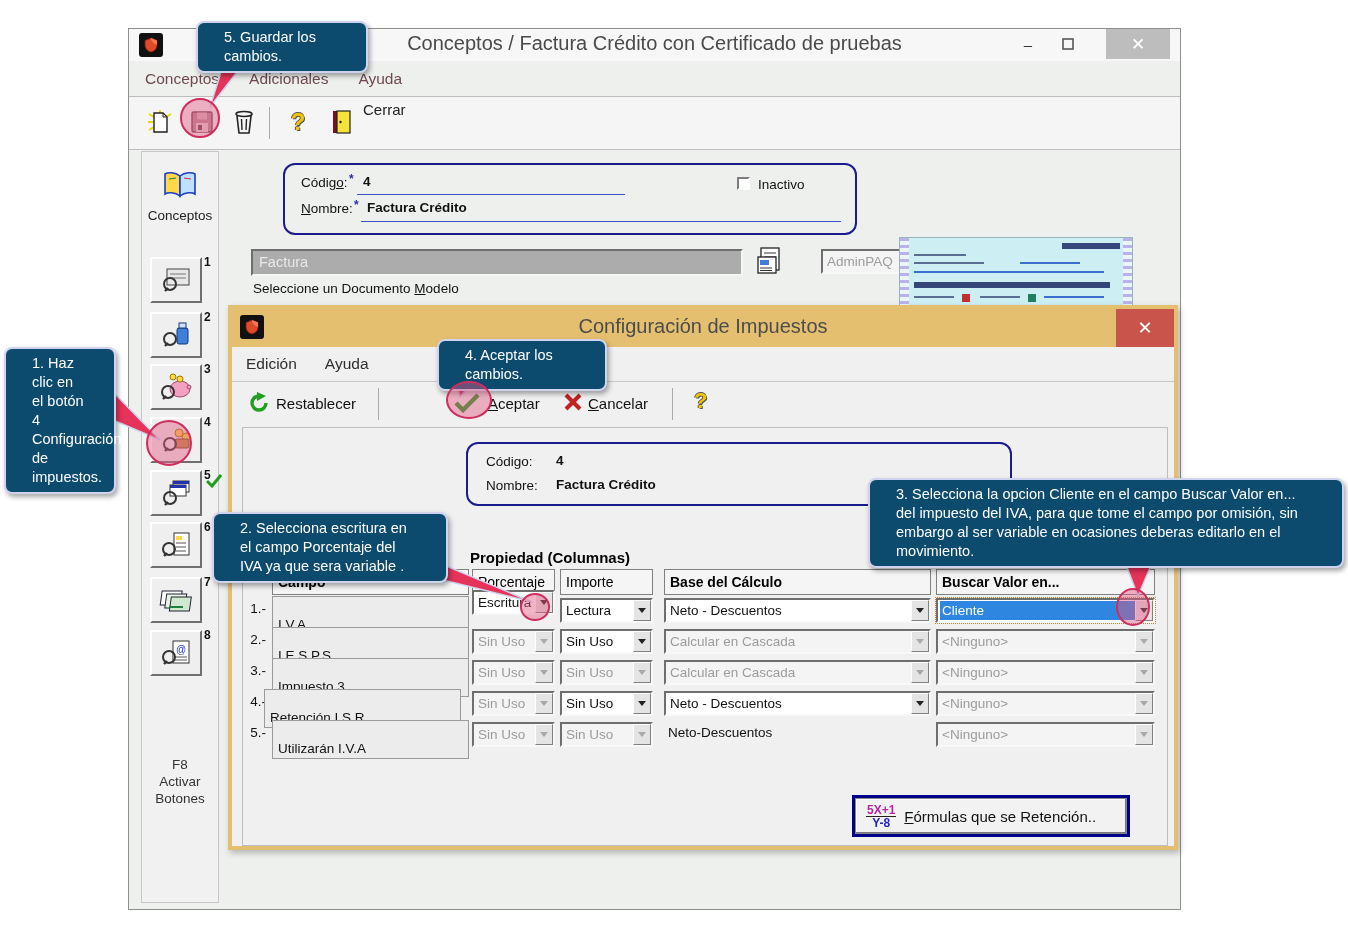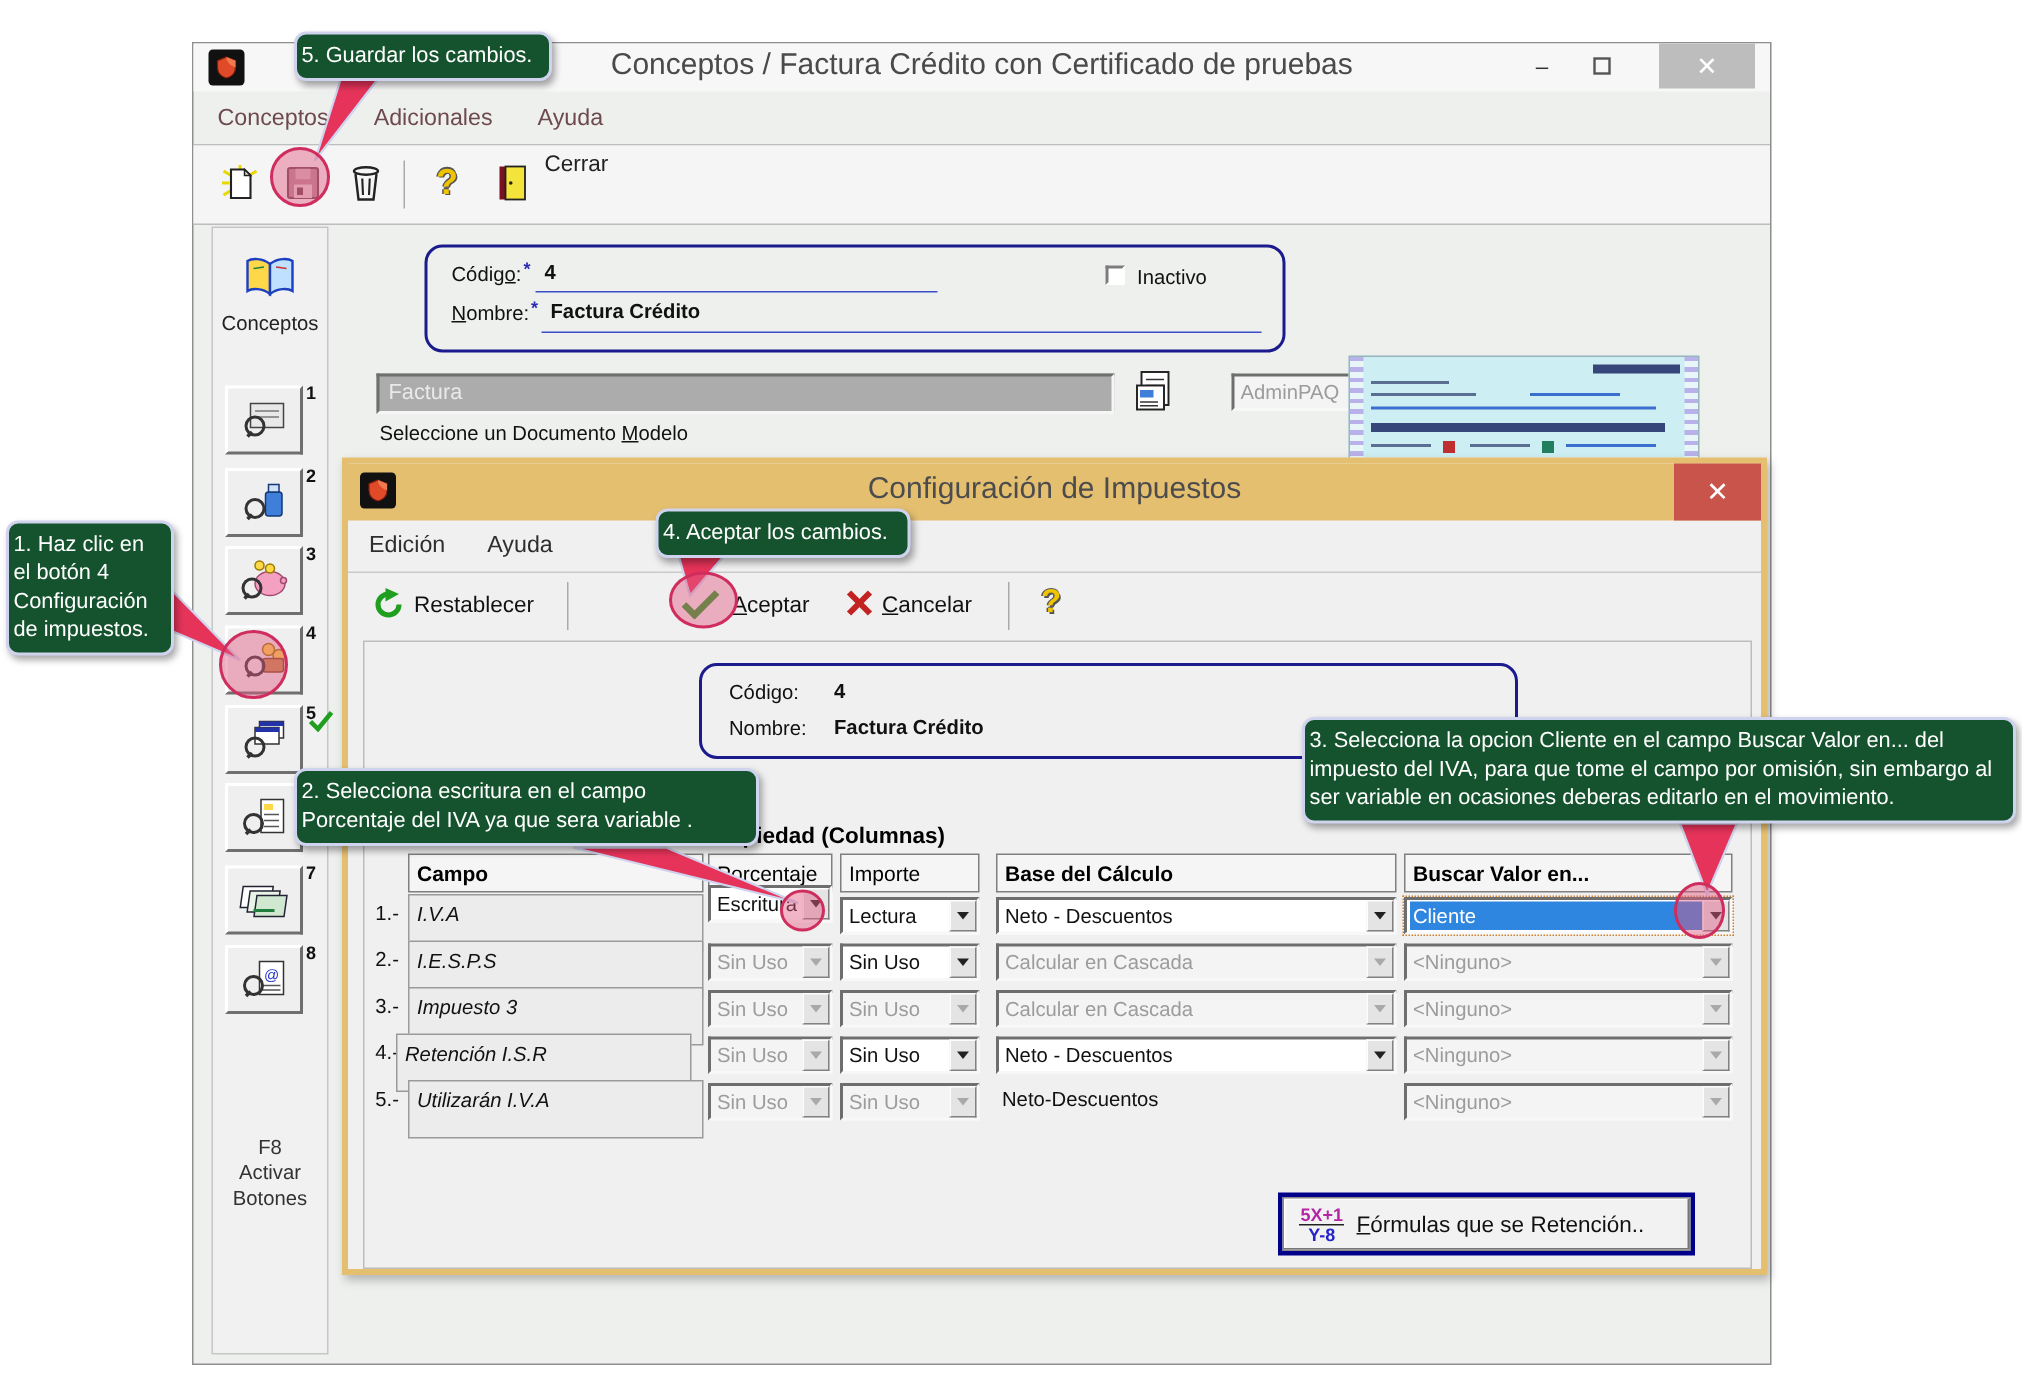--- a/index.html
+++ b/index.html
@@ -104,37 +104,37 @@
     border:1px solid #bdbdbd; background:#f0f0f0; }
   #dlg-box { left:202px; top:133px; width:546px; height:64px; }
 
   
   #tbl-section { position:absolute; left:238px; top:240px; font-size:15px; font-weight:bold; color:#000; }
   .hcell { position:absolute; top:260px; height:26px; background:#f5f5f5;
     border:1px solid #7f7f7f; font-size:14px; padding:4px 4px 0 5px; color:#000; white-space:nowrap; }
   .hcell.b { font-weight:bold; }
   .rownum { position:absolute; width:24px; text-align:right; font-size:13.5px; color:#111; }
   .ccell { position:absolute; height:39px; background:#ececec; border:1px solid #9a9a9a;
-    font-size:13.5px; padding:5px 0 0 5px; color:#111; white-space:nowrap;font-style:italic; }
+    font-size:13.5px; padding:20px 0 0 5px; color:#111; white-space:nowrap; }
   .plain-cell { position:absolute; font-size:13.5px; color:#111; padding-top:5px; }
 
   
   #formulas-btn { position:absolute; left:620px; top:486px; width:278px; height:42px;
     background:#00008b; padding:3px; }
   #formulas-inner { width:100%; height:100%; background:#f2f2f2; border:1px solid #888;
     box-shadow:inset -1px -1px 0 #777, inset 1px 1px 0 #fff;
     display:flex; align-items:center; gap:8px; padding-left:10px; }
   #frac { font-size:12px; font-weight:bold; line-height:12px; text-align:center; }
   #frac .top { color:#b625a5; border-bottom:1px solid #222; padding:0 1px; }
   #frac .bot { color:#2525c8; }
   #formulas-label { font-size:15px; color:#111; }
 
   
-  .callout { position:absolute; background:#14532d; border:2px solid #cfd3ee; border-radius:8px;
-    color:#fff; font-size:14.5px; line-height:19px; padding:5px 3px;
+  .callout { position:absolute; background:#0c4a6e; border:2px solid #cfd3ee; border-radius:8px;
+    color:#fff; font-size:14.5px; line-height:19px; padding:5px 26px;
     box-shadow:2px 3px 5px rgba(0,0,0,.35); z-index:50; }
   .tail { position:absolute; z-index:49; }
   .hl-circle { position:absolute; border-radius:50%; background:rgba(224,90,130,.45);
     border:2px solid #cf2d5e; z-index:51; }
   u { text-decoration:underline; }
 </style>
 </head>
 <body>
 
 <div id="stage">
@@ -587,21 +587,21 @@
       </div>
     </div>
   </div>
 
   <div class="callout" style="left:4px; top:347px; width:112px;">1. Haz clic en el botón 4 Configuración de impuestos.</div>
   <svg class="tail" style="left:112px; top:388px;" width="52" height="56">
       <polygon points="1,4 1,32 48,52" fill="#e6335a" stroke="#cfd3ee" stroke-width="1.5"></polygon>
     </svg>
   <div class="hl-circle" style="left:146px; top:420px; width:46px; height:46px;"></div>
 
-  <div class="callout" style="left:196px; top:512px; width:310px;">2. Selecciona escritura en el campo Porcentaje del IVA ya que sera variable .</div>
+  <div class="callout" style="left:212px; top:512px; width:236px;">2. Selecciona escritura en el campo Porcentaje del IVA ya que sera variable .</div>
   <svg class="tail" style="left:380px; top:564px;" width="160" height="42">
       <polygon points="2,1 64,1 152,38" fill="#e6335a" stroke="#cfd3ee" stroke-width="1.5"></polygon>
     </svg>
   <div class="hl-circle" style="left:520px; top:593px; width:30px; height:28px;"></div>
 
   <div class="callout" style="left:868px; top:478px; width:476px;">3. Selecciona la opcion Cliente en el campo Buscar Valor en... del impuesto del IVA, para que tome el campo por omisión, sin embargo al ser variable en ocasiones deberas editarlo en el movimiento.</div>
   <svg class="tail" style="left:1108px; top:548px;" width="60" height="52">
       <polygon points="12,1 50,1 30,48" fill="#e6335a" stroke="#cfd3ee" stroke-width="1.5"></polygon>
     </svg>
   <div class="hl-circle" style="left:1116px; top:588px; width:34px; height:38px;"></div>

